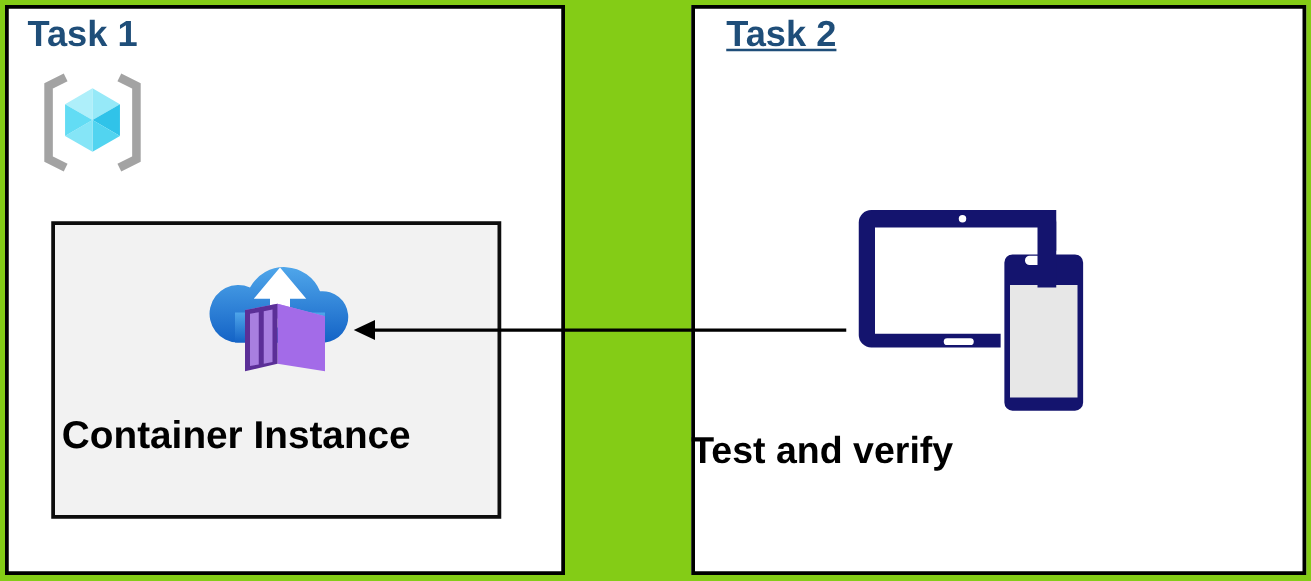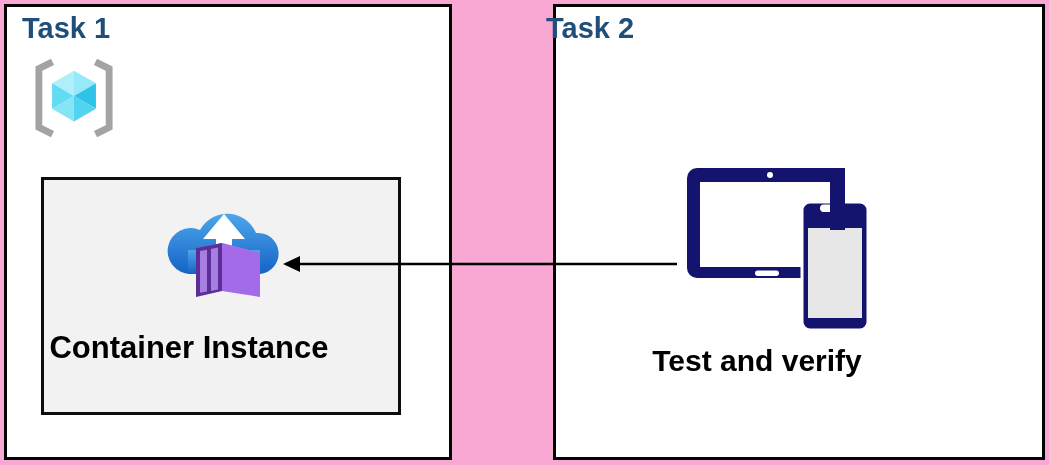--- a/index.html
+++ b/index.html
@@ -1,45 +1,45 @@
 <!DOCTYPE html>
 <html><head>
 <meta charset="utf-8">
 <style>
   html,body{margin:0;padding:0;background:#fff;}
   .canvas{
-    position:relative;width:1049px;height:465px;background:#f9a8d4;
+    position:relative;width:1049px;height:465px;background:#84cc16;
     font-family:"Liberation Sans",sans-serif;overflow:hidden;
   }
   .task-box{position:absolute;border:3px solid #000;background:#fff;box-sizing:border-box;}
   #task1-box{left:4px;top:4px;width:448px;height:456px;}
   #task2-box{left:553px;top:4px;width:492px;height:456px;}
   .task-title{
     position:absolute;font-weight:bold;font-size:29px;color:#1F4E79;
     letter-spacing:0px;white-space:nowrap;
   }
   #task1-title{left:22px;top:12px;}
-  #task2-title{left:546px;top:12px;}
+  #task2-title{left:581px;top:12px;text-decoration:underline;}
   #rg-icon{position:absolute;left:30px;top:57px;}
   #rg-name{
     position:absolute;left:128px;top:78px;font-weight:bold;font-size:34px;
     color:#000;white-space:nowrap;
   }
   #ci-box{
     position:absolute;left:41px;top:177px;width:360px;height:238px;
     background:#F2F2F2;border:3px solid #0d0d0d;box-sizing:border-box;
   }
   #ci-icon{position:absolute;left:160px;top:192px;}
   #ci-label{
     position:absolute;left:41px;top:330px;width:296px;text-align:center;
     font-weight:bold;font-size:31px;color:#000;white-space:nowrap;
   }
   #devices-icon{position:absolute;left:678px;top:158px;}
   #devices-label{
-    position:absolute;left:553px;top:344px;width:408px;text-align:center;
+    position:absolute;left:553px;top:344px;width:408px;
     font-weight:bold;font-size:30px;color:#000;white-space:nowrap;
   }
   #connector-arrow{position:absolute;left:278px;top:250px;}
 </style>
 </head>
 <body>
 
 <div class="canvas">
 
   <div class="task-box" id="task1-box"></div>

